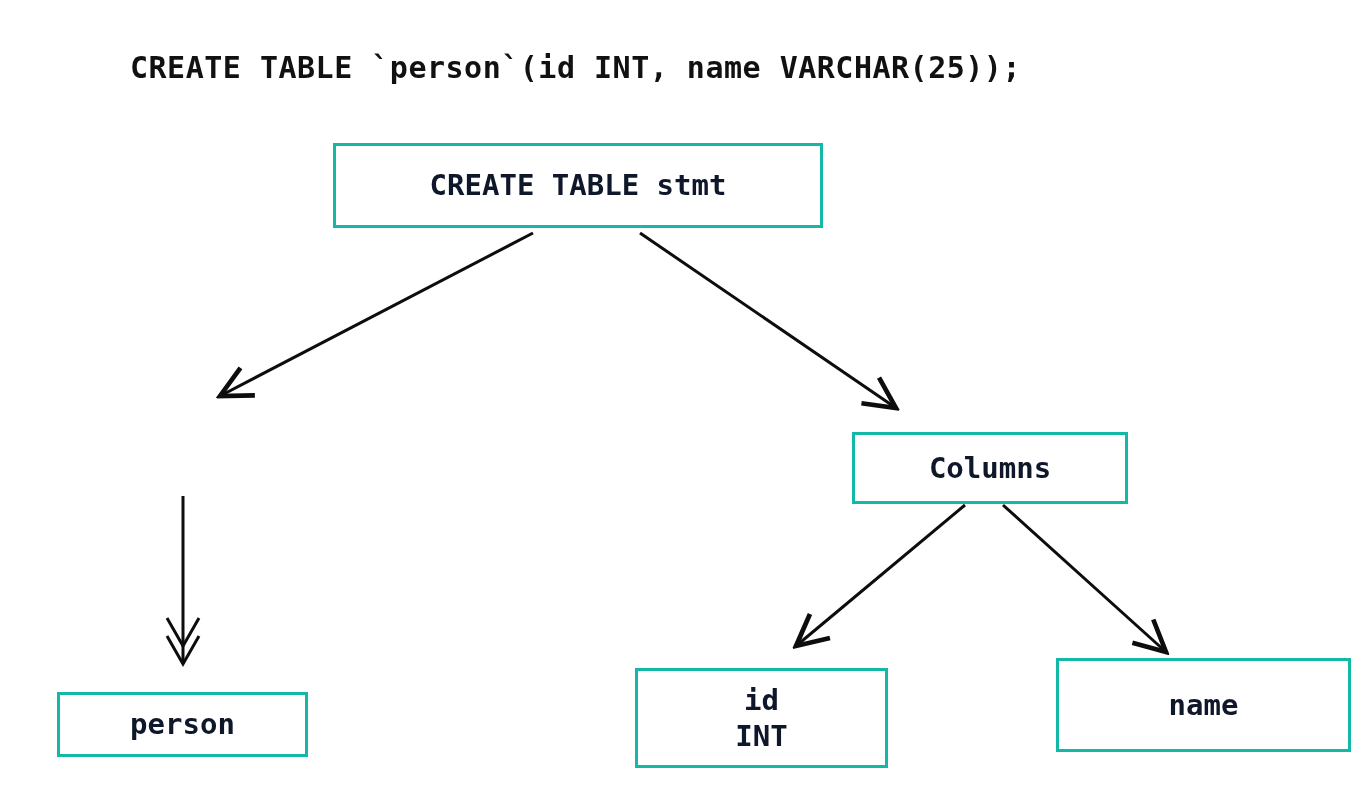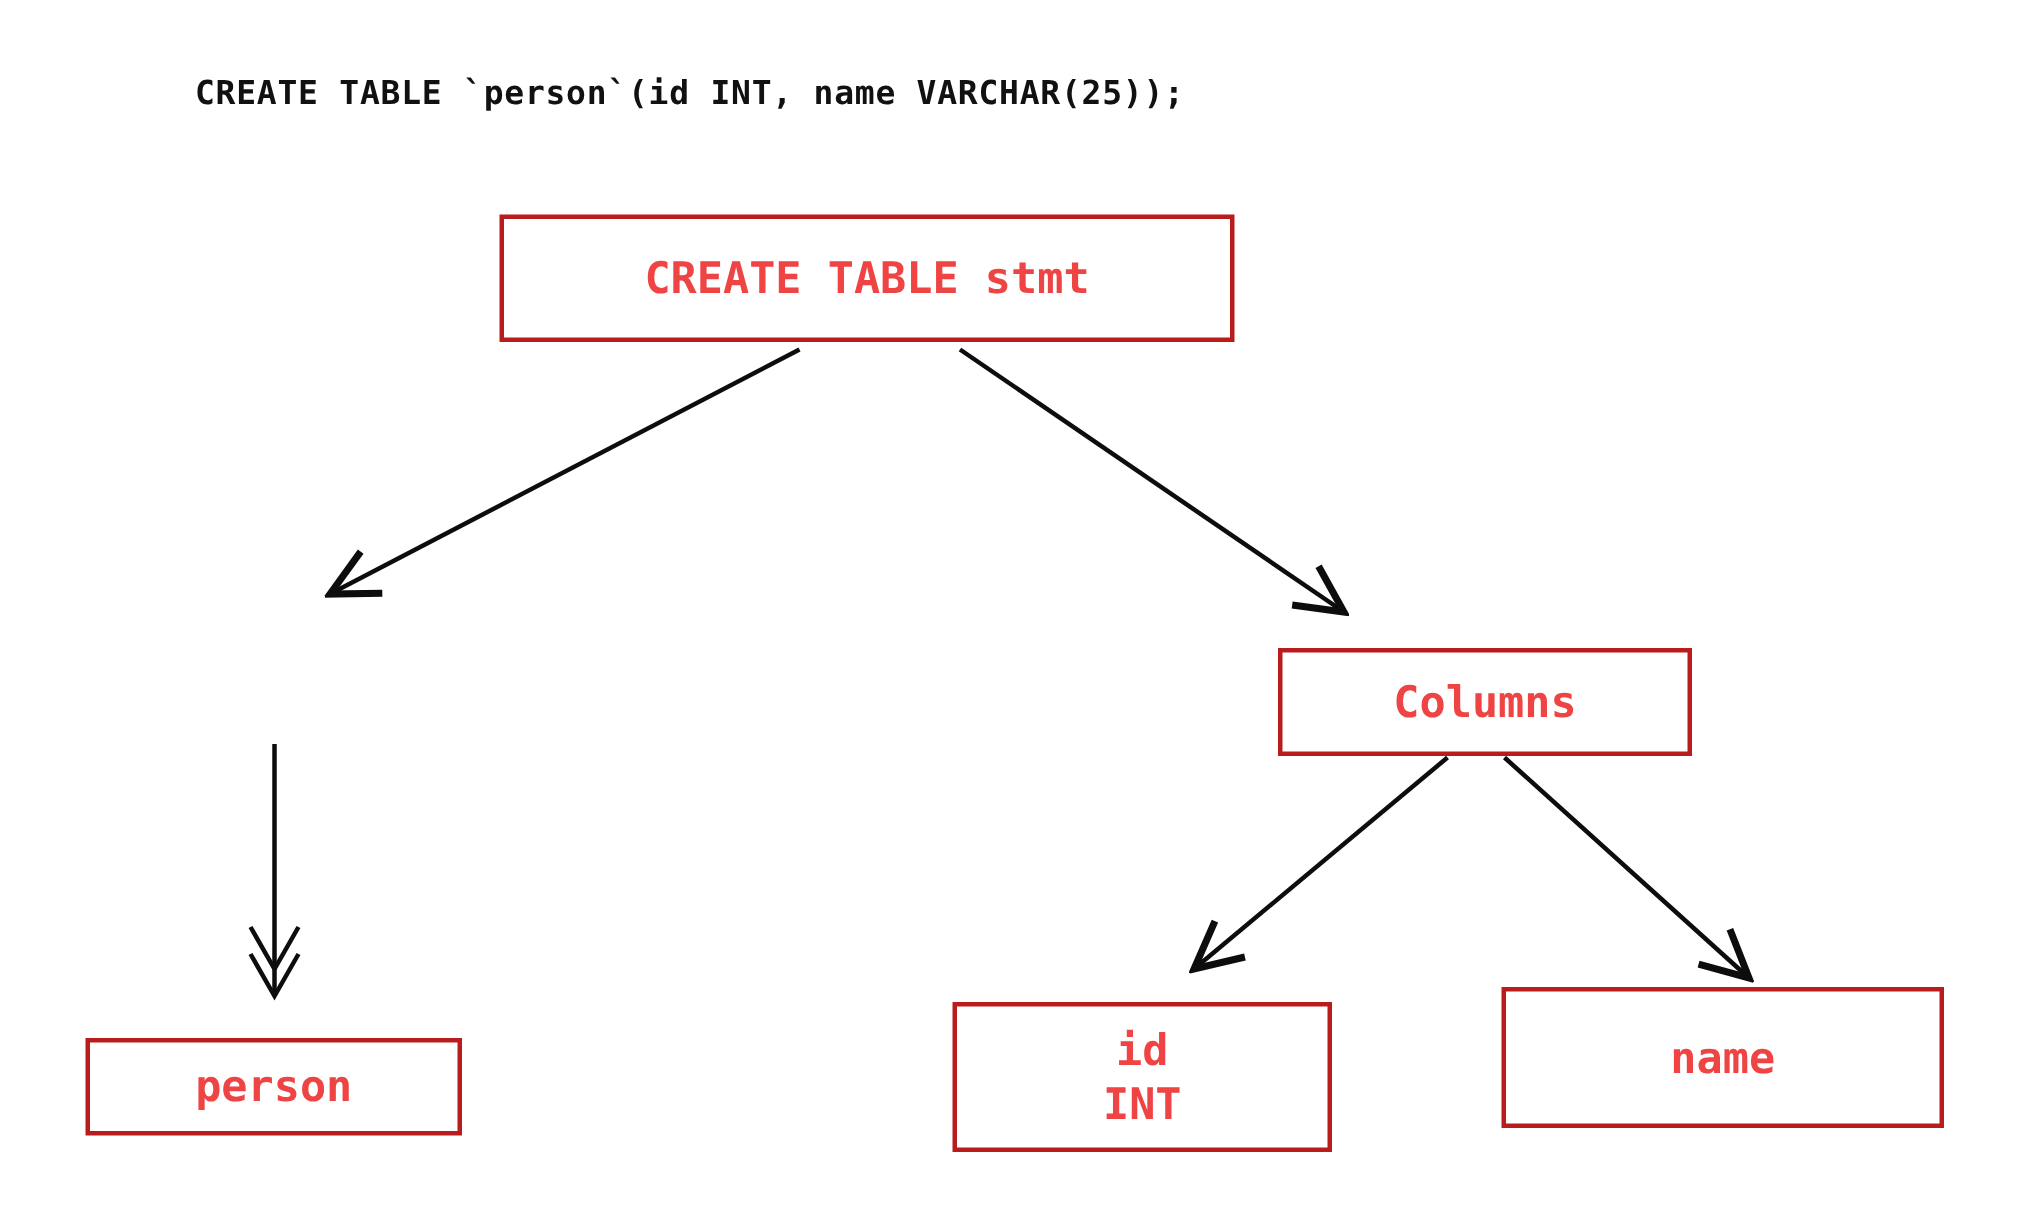--- a/index.html
+++ b/index.html
@@ -9,52 +9,52 @@
     width: 1362px;
     height: 804px;
     background: #ffffff;
     font-family: "DejaVu Sans Mono", "Liberation Mono", monospace;
     overflow: hidden;
   }
   .stmt {
     position: absolute;
     left: 130px;
     top: 50px;
-    font-size: 22px;
+    font-size: 30px;
     font-weight: bold;
     color: #111111;
     white-space: pre;
     letter-spacing: 0.5px;
   }
   .arrows {
     position: absolute;
     left: 0; top: 0;
     width: 1362px;
     height: 804px;
   }
   .node {
     position: absolute;
-    border: 3px solid #b91c1c;
+    border: 3px solid #14b8a6;
     background: #ffffff;
     display: flex;
     flex-direction: column;
     align-items: center;
     justify-content: center;
     font-size: 29px;
     font-weight: bold;
-    color: #ef4444;
+    color: #0f172a;
     text-align: center;
     line-height: 1.25;
   }
   .n-root       { left: 333px; top: 143px; width: 490px; height: 85px; }
   .n-table-name { left: 42px;  top: 426px; width: 276px; height: 66px; }
   .n-columns    { left: 852px; top: 432px; width: 276px; height: 72px; }
   .n-person     { left: 57px;  top: 692px; width: 251px; height: 65px; }
   .n-col-id     { left: 635px; top: 668px; width: 253px; height: 100px; }
-  .n-col-name   { left: 1001px; top: 658px; width: 295px; height: 94px; }
+  .n-col-name   { left: 1056px; top: 658px; width: 295px; height: 94px; }
 </style>
 </head>
 <body>
 
 <div class="canvas">
 
   <div class="stmt">CREATE TABLE `person`(id INT, name VARCHAR(25));</div>
 
   <svg class="arrows" width="1362" height="804" viewBox="0 0 1362 804" xmlns="http://www.w3.org/2000/svg">
     <defs>

